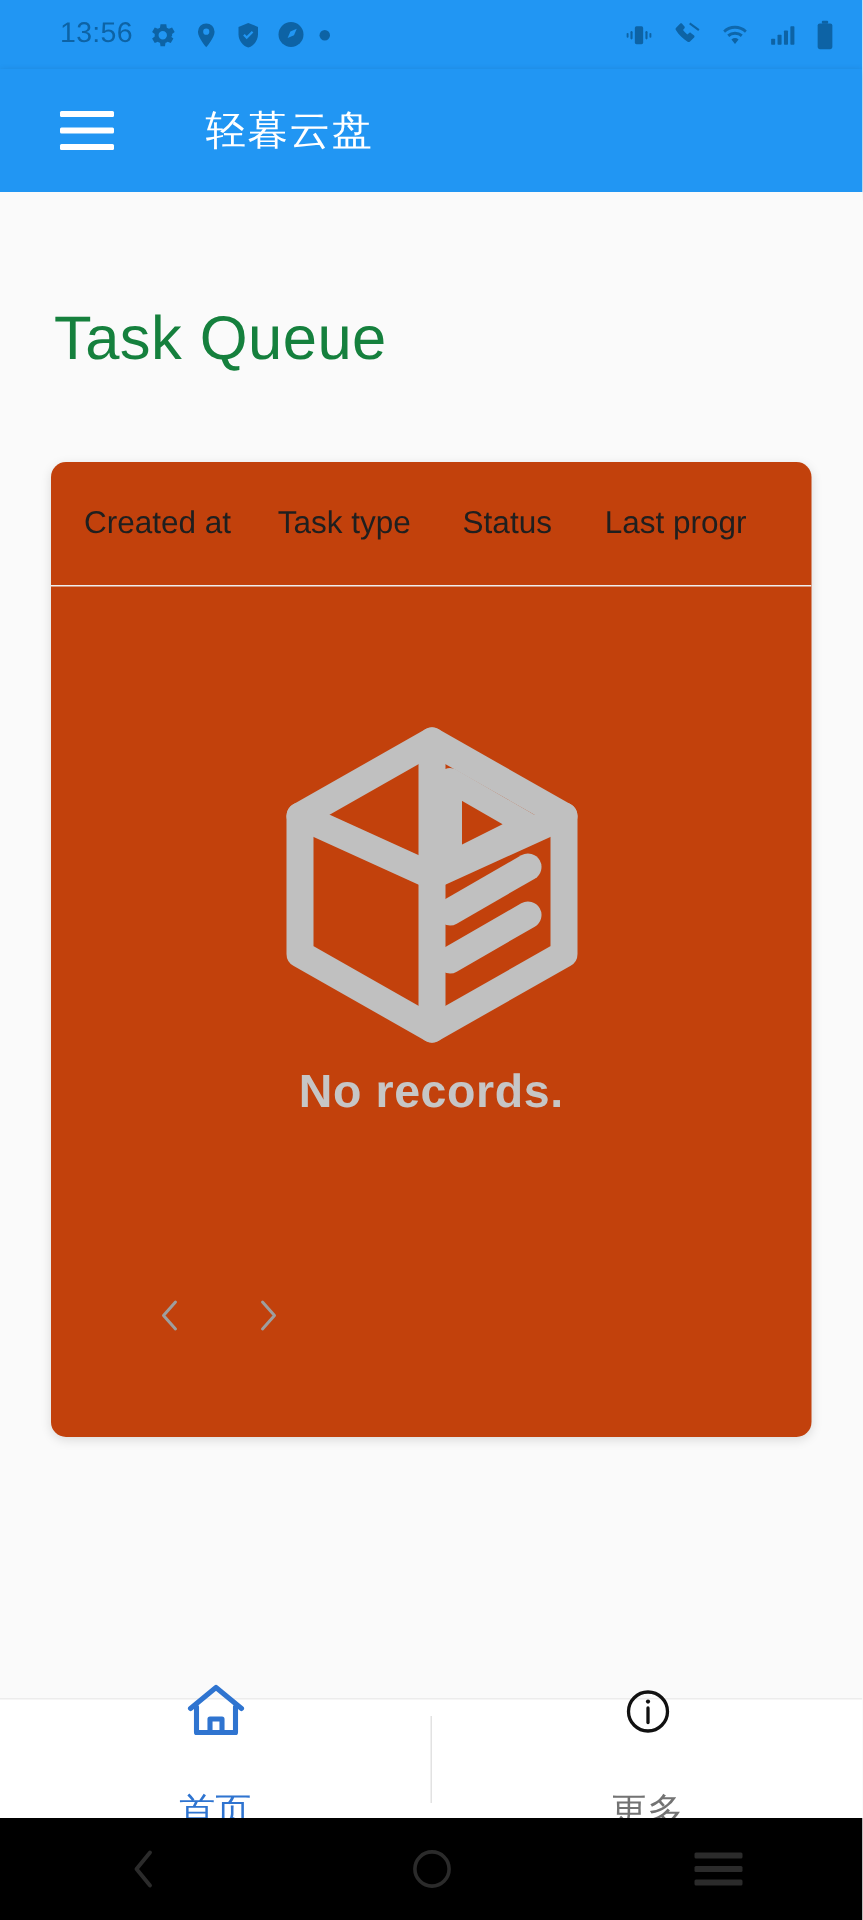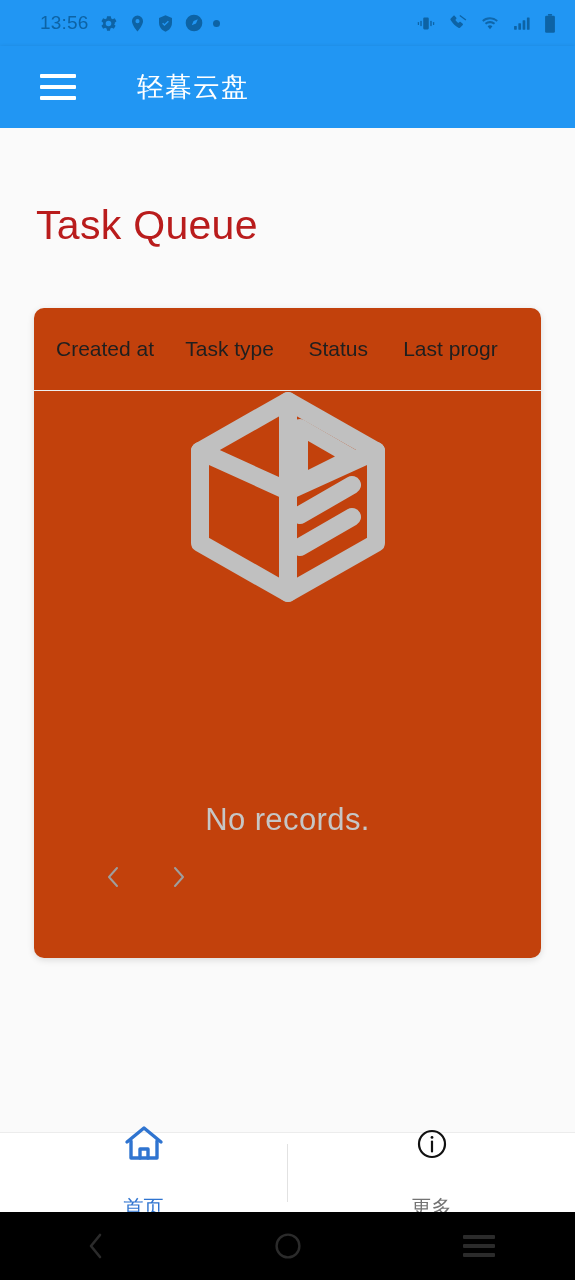--- a/index.html
+++ b/index.html
@@ -32,21 +32,21 @@
   }
   .ham{ width:36px; height:26px; margin-left:40px; display:flex;
         flex-direction:column; justify-content:space-between; cursor:pointer; }
   .ham span{ display:block; height:4px; background:#fff; border-radius:1px; }
   .app-title{ color:#fff; font-size:27px; margin-left:61px; letter-spacing:1px; }
 
   
   .content{ position:absolute; top:128px; left:0; width:575px; bottom:148px;
             background:#fafafa; }
   .page-title{
-    margin:74px 0 0 36px; font-size:41px; color:#b91c1c; font-weight:400;
+    margin:74px 0 0 36px; font-size:41px; color:#15803d; font-weight:400;
     letter-spacing:.3px;
   }
 
   
   .card{
     position:absolute; left:34px; top:180px; width:507px; height:650px;
     background:#c2410c; border-radius:10px;
     box-shadow:0 2px 7px rgba(0,0,0,.13);
     overflow:hidden;
   }
@@ -57,41 +57,42 @@
   }
   .th{ font-size:21px; color:#1f1f1f; }
   .th.c0{ width:150px; }
   .th.c1{ width:143px; }
   .th.c2{ width:110px; }
   .th.c3{ width:160px; }
 
   .empty{
     position:absolute; top:83px; left:0; right:0; bottom:120px;
     display:flex; flex-direction:column; align-items:center;
-    justify-content:space-between;
+    justify-content:center;
+    font-weight:bold;
   }
   .empty-icon{ margin-bottom:14px; }
   .empty-text{ font-size:31px; color:#c6c6c6; letter-spacing:.4px; }
 
   .pager{
     position:absolute; left:0; bottom:0; width:100%; height:120px;
     display:flex; align-items:flex-start; padding:22px 0 0 62px; gap:32px;
   }
   .pg-btn{ width:34px; height:34px; display:flex; align-items:center;
            justify-content:center; cursor:pointer; }
 
   
   .tabbar{
     position:absolute; left:0; bottom:68px; width:575px; height:80px;
     background:#fff; border-top:1px solid #ececec;
     display:flex; align-items:center;
   }
   .tab{ flex:1; display:flex; flex-direction:column; align-items:center;
         justify-content:center; gap:4px; cursor:pointer; }
-  .tab-label{ font-size:20px;margin-top:27px; }
+  .tab-label{ font-size:24px;margin-top:27px; }
   .tab.active .tab-label{ color:#2f74d0; }
   .tab.inactive .tab-label{ color:#737373; }
   .tab-div{ width:1px; height:58px; background:#e2e2e2; }
 
   
   .navbar{
     position:absolute; left:0; bottom:0; width:575px; height:68px;
     background:#000; display:flex; align-items:center;
   }
   .nav-btn{ flex:1; display:flex; align-items:center; justify-content:center;

